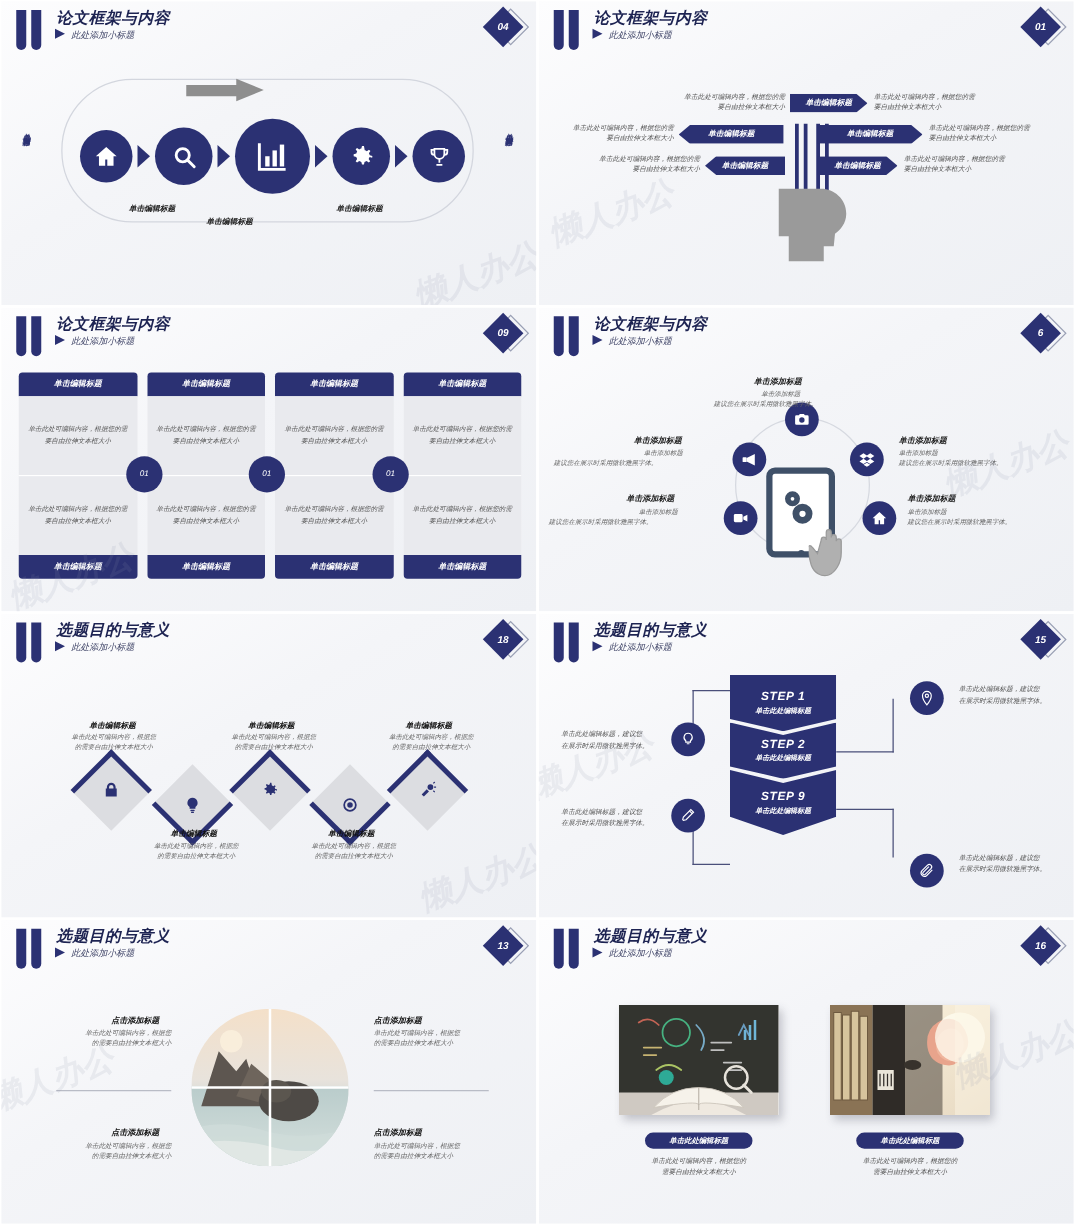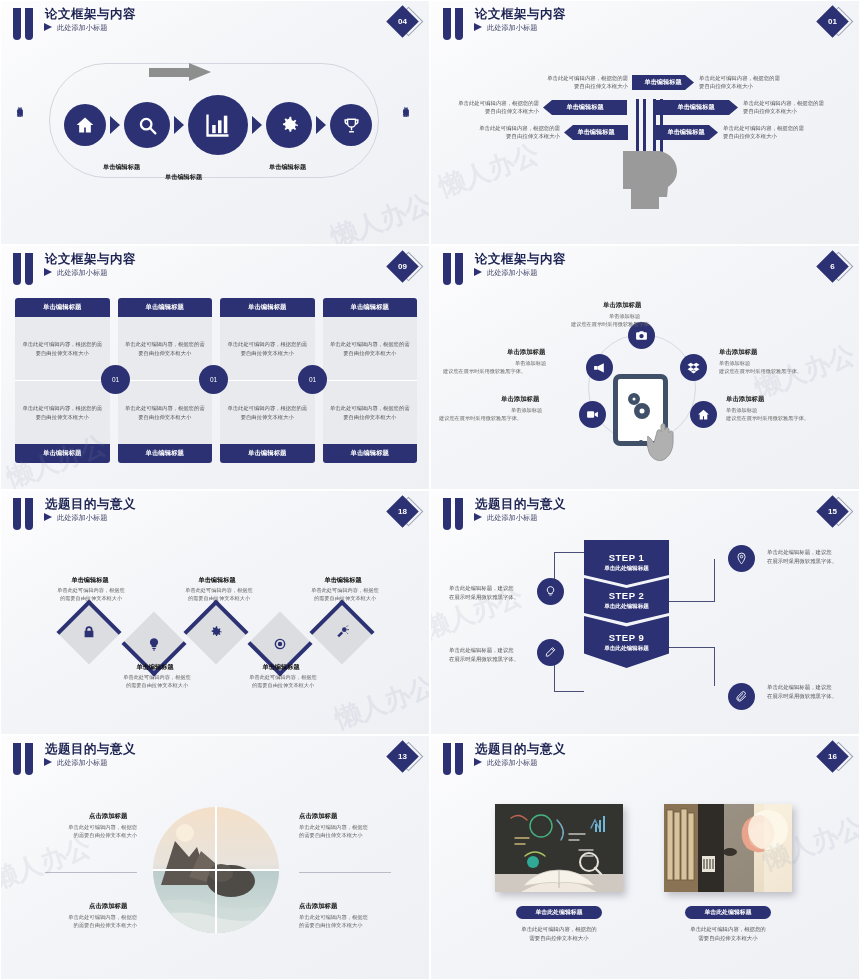--- a/index.html
+++ b/index.html
@@ -14,20 +14,21 @@
     grid-template-columns: 430px 430px;
     grid-template-rows: 245px 245px 245px 245px;
     width: 860px; height: 980px;
   }
   .slide {
     position: relative;
     width: 430px; height: 245px;
     overflow: hidden;
     background: linear-gradient(150deg,#fdfdfe 0%, #f4f5f8 40%, #eef0f4 100%);
     border: 1px solid #ffffff;
+    font-style: italic;
   }
 
   
   .hdr { position:absolute; left:12px; top:5px; }
   .bars { position:absolute; left:0; top:2px; width:22px; height:32px; }
   .bars i { position:absolute; top:0; width:8px; height:32px;
             background:#2b3173; border-radius:0 0 4px 4px; display:block;}
   .bars i:nth-child(1){ left:0; }
   .bars i:nth-child(2){ left:12px; }
   .h-title { position:absolute; left:32px; top:0px; font-size:12.5px;

